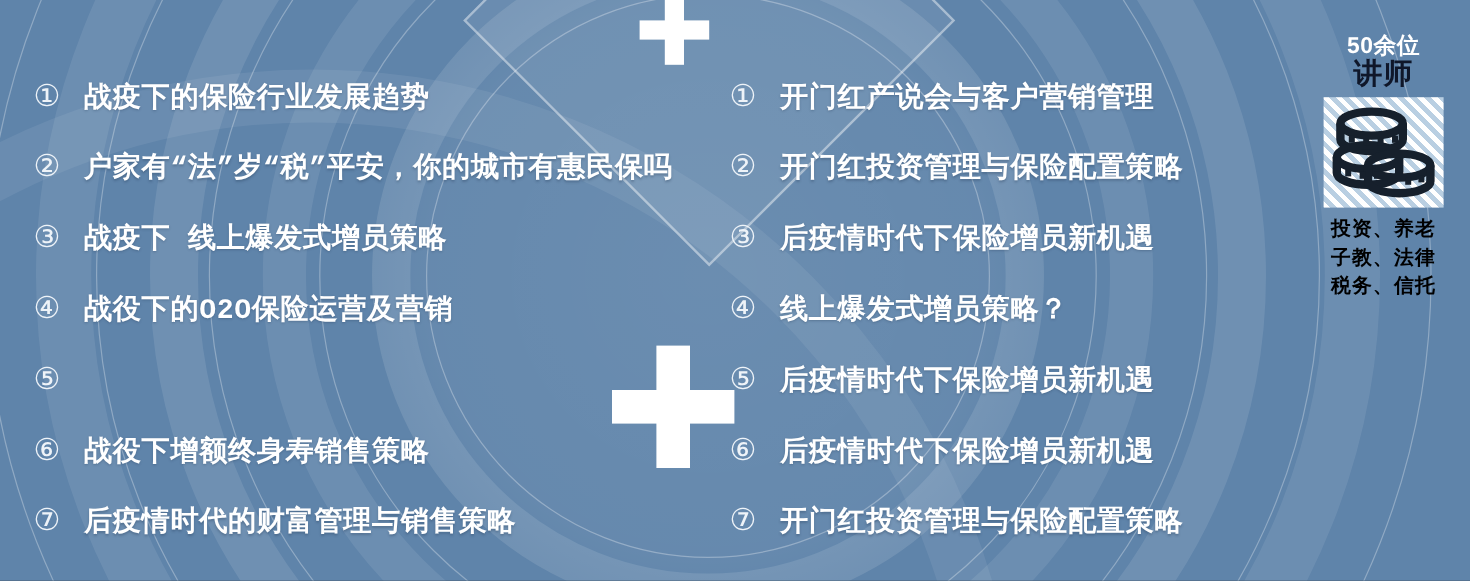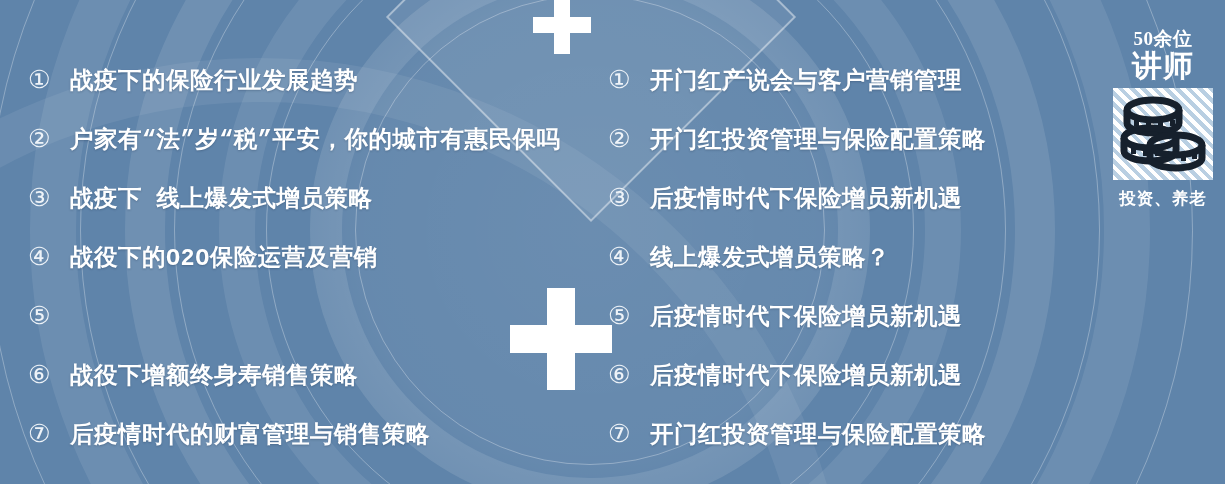--- a/index.html
+++ b/index.html
@@ -137,54 +137,53 @@
     letter-spacing:0.5px;
     color:#ffffff;
     white-space:nowrap;
     text-shadow:0 1px 2px rgba(30,50,75,0.30);
     font-family:Liberation Mono, monospace;
   }
 
   
   .badge{
     position:absolute;
-    left:20px; top:28px;
+    left:10px; top:28px;
     width:126px;
     text-align:center;
-    font-family:Liberation Serif, serif;
   }
   .badge-count{
     font-size:19px;
     font-weight:bold;
     color:#ffffff;
     letter-spacing:0.5px;
     line-height:1.15;
   }
   .badge-title{
-    font-size:30px;
+    font-size:24px;
     font-weight:bold;
-    color:#ffffff;
+    color:#0f172a;
     letter-spacing:1px;
     line-height:1.1;
     margin-top:-1px;
   }
   .badge-icon{
     width:100px; height:92px;
     margin:6px auto 7px auto;
     background:
       repeating-linear-gradient(45deg,
         #ffffff 0px, #ffffff 4px,
         #b9cfe2 4px, #b9cfe2 8px);
     position:relative;
   }
   .badge-icon svg{ position:absolute; left:7px; top:8px; }
   .badge-tags{
     font-size:16.5px;
     font-weight:bold;
-    color:#ffffff;
+    color:#000000;
     line-height:1.42;
     letter-spacing:1px;
   }
 </style>
 </head>
 <body>
 
 <div class="slide">
 
   <div class="bg">
@@ -300,18 +299,20 @@
               <rect x="23" y="54" width="5" height="6"></rect>
               <rect x="35" y="54" width="5" height="6"></rect>
               <rect x="61" y="59" width="5" height="6"></rect>
               <rect x="72" y="57" width="5" height="6"></rect>
             </g>
           </svg>
         </div>
 
         <div class="badge-tags">
           <div>投资、养老</div>
+          <div>子教、法律</div>
+          <div>税务、信托</div>
         </div>
       </div>
     </div>
 
   </div>
 </div>
 
 </body></html>

